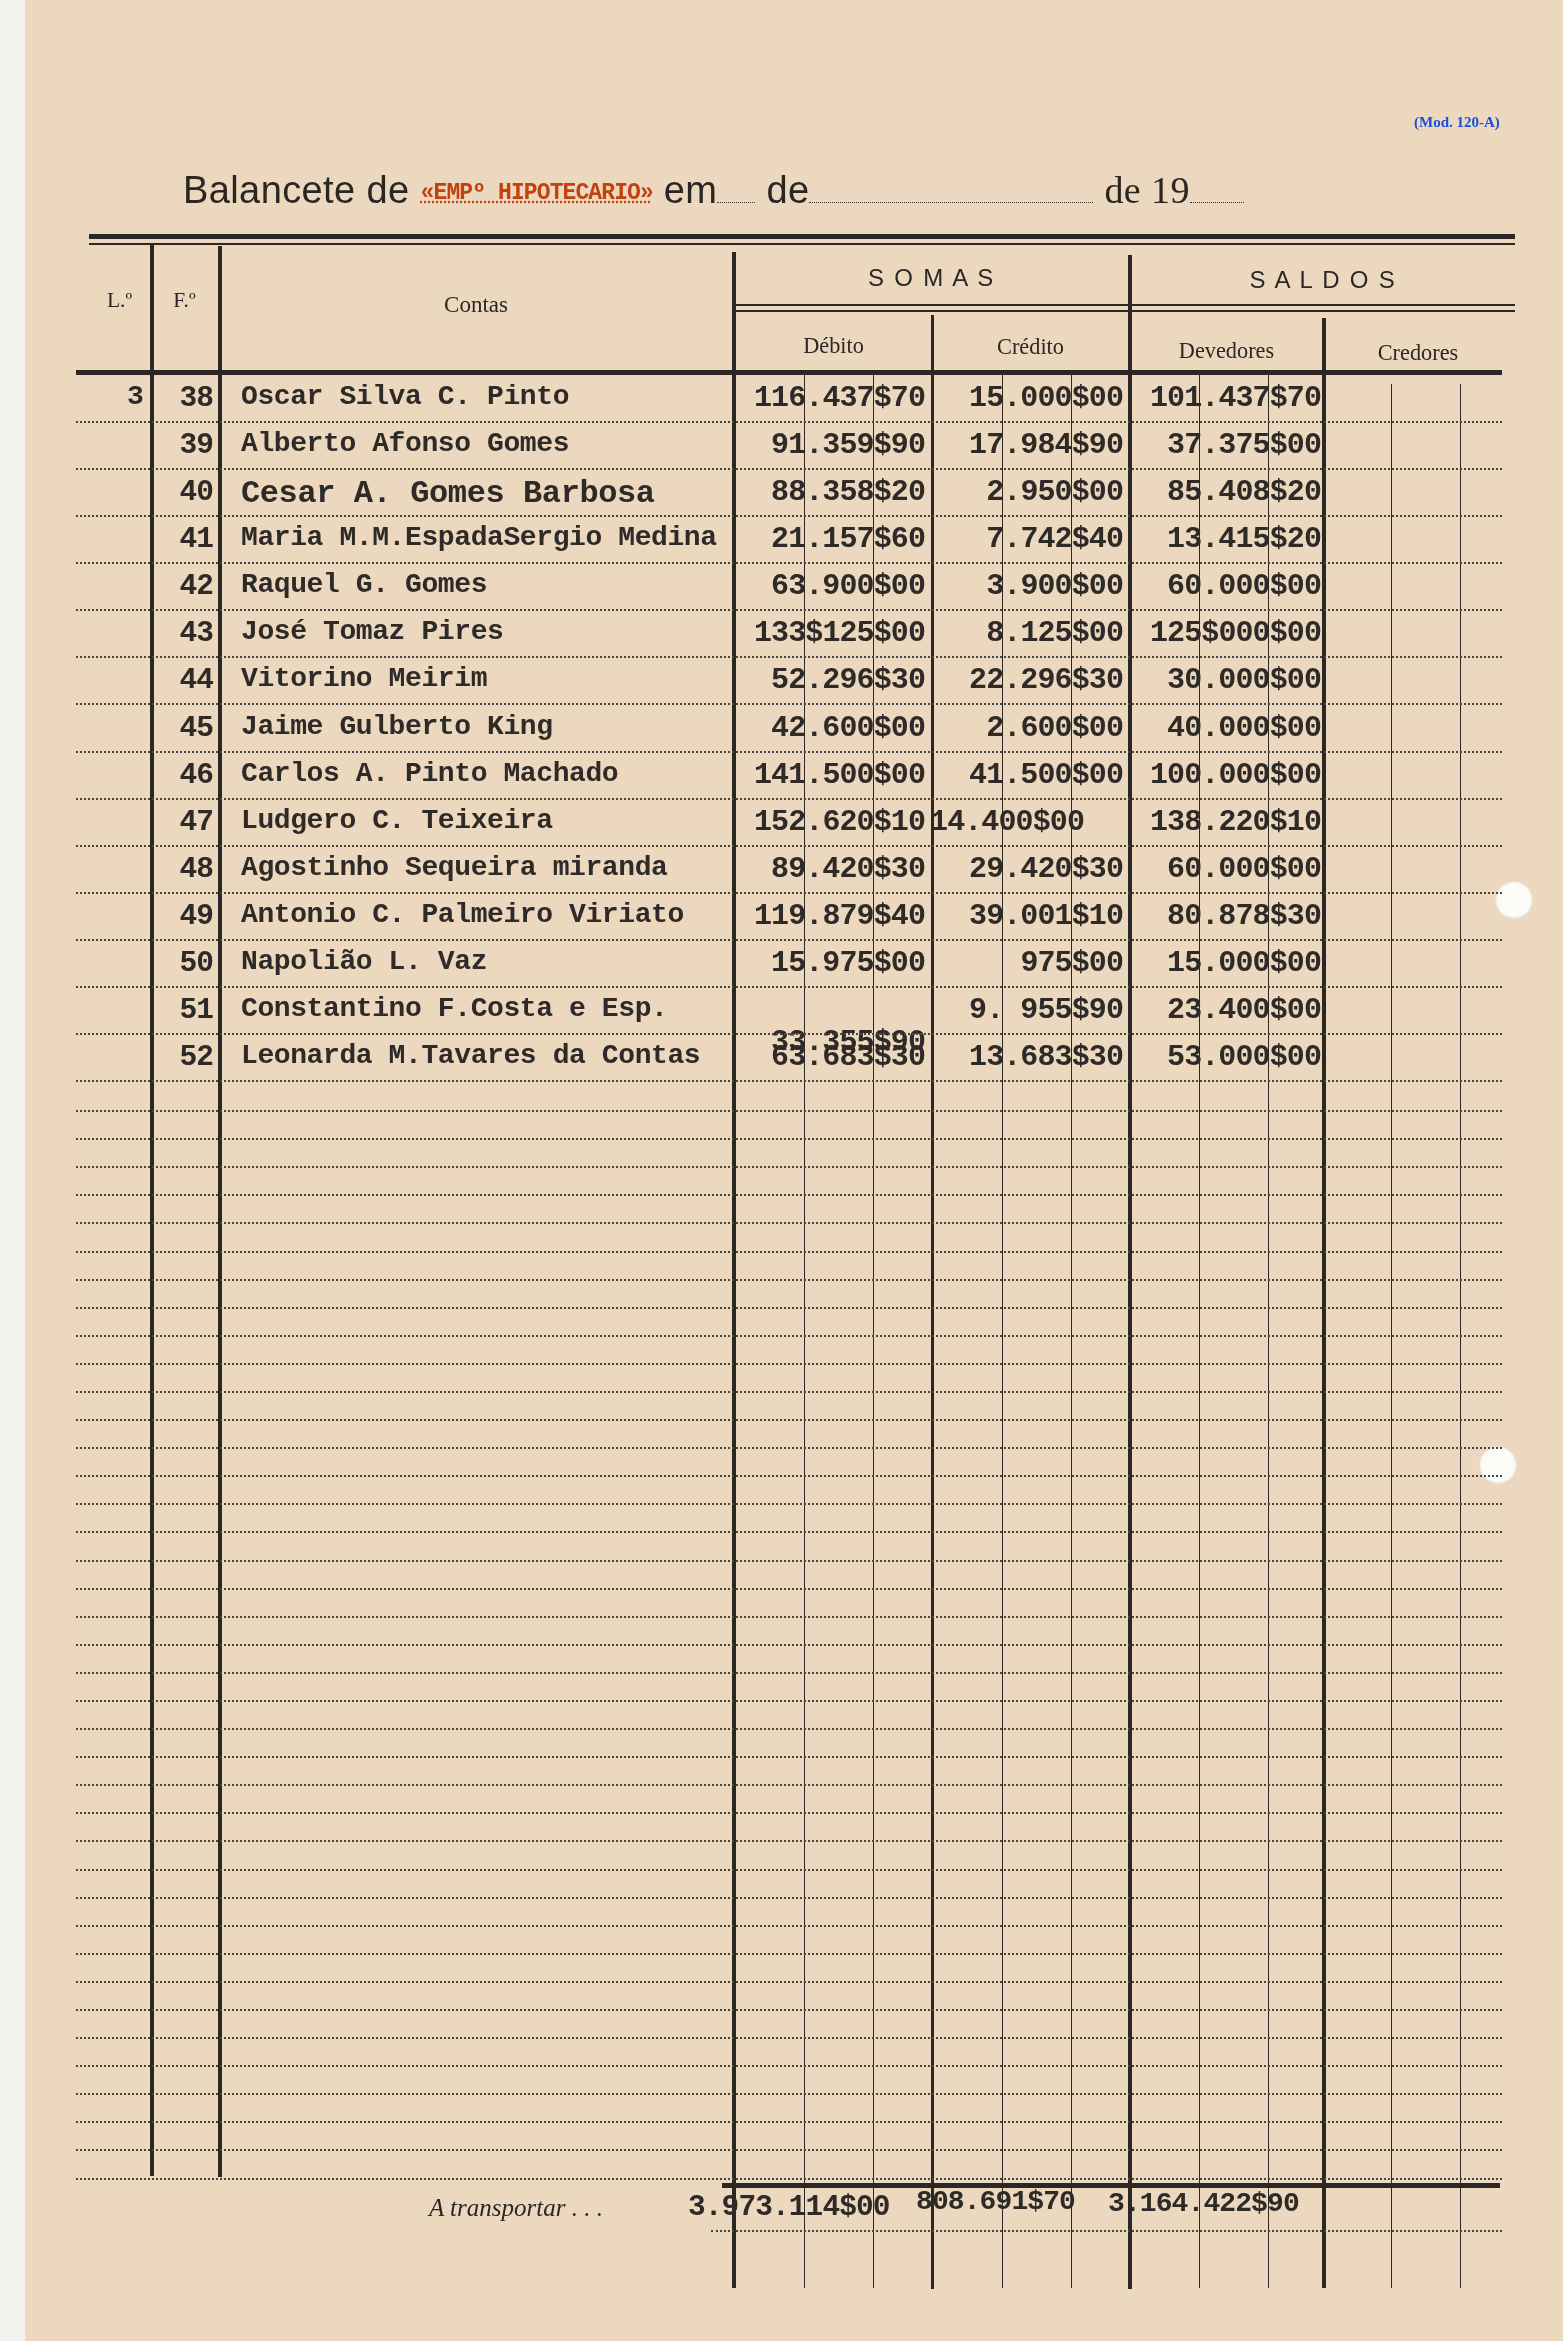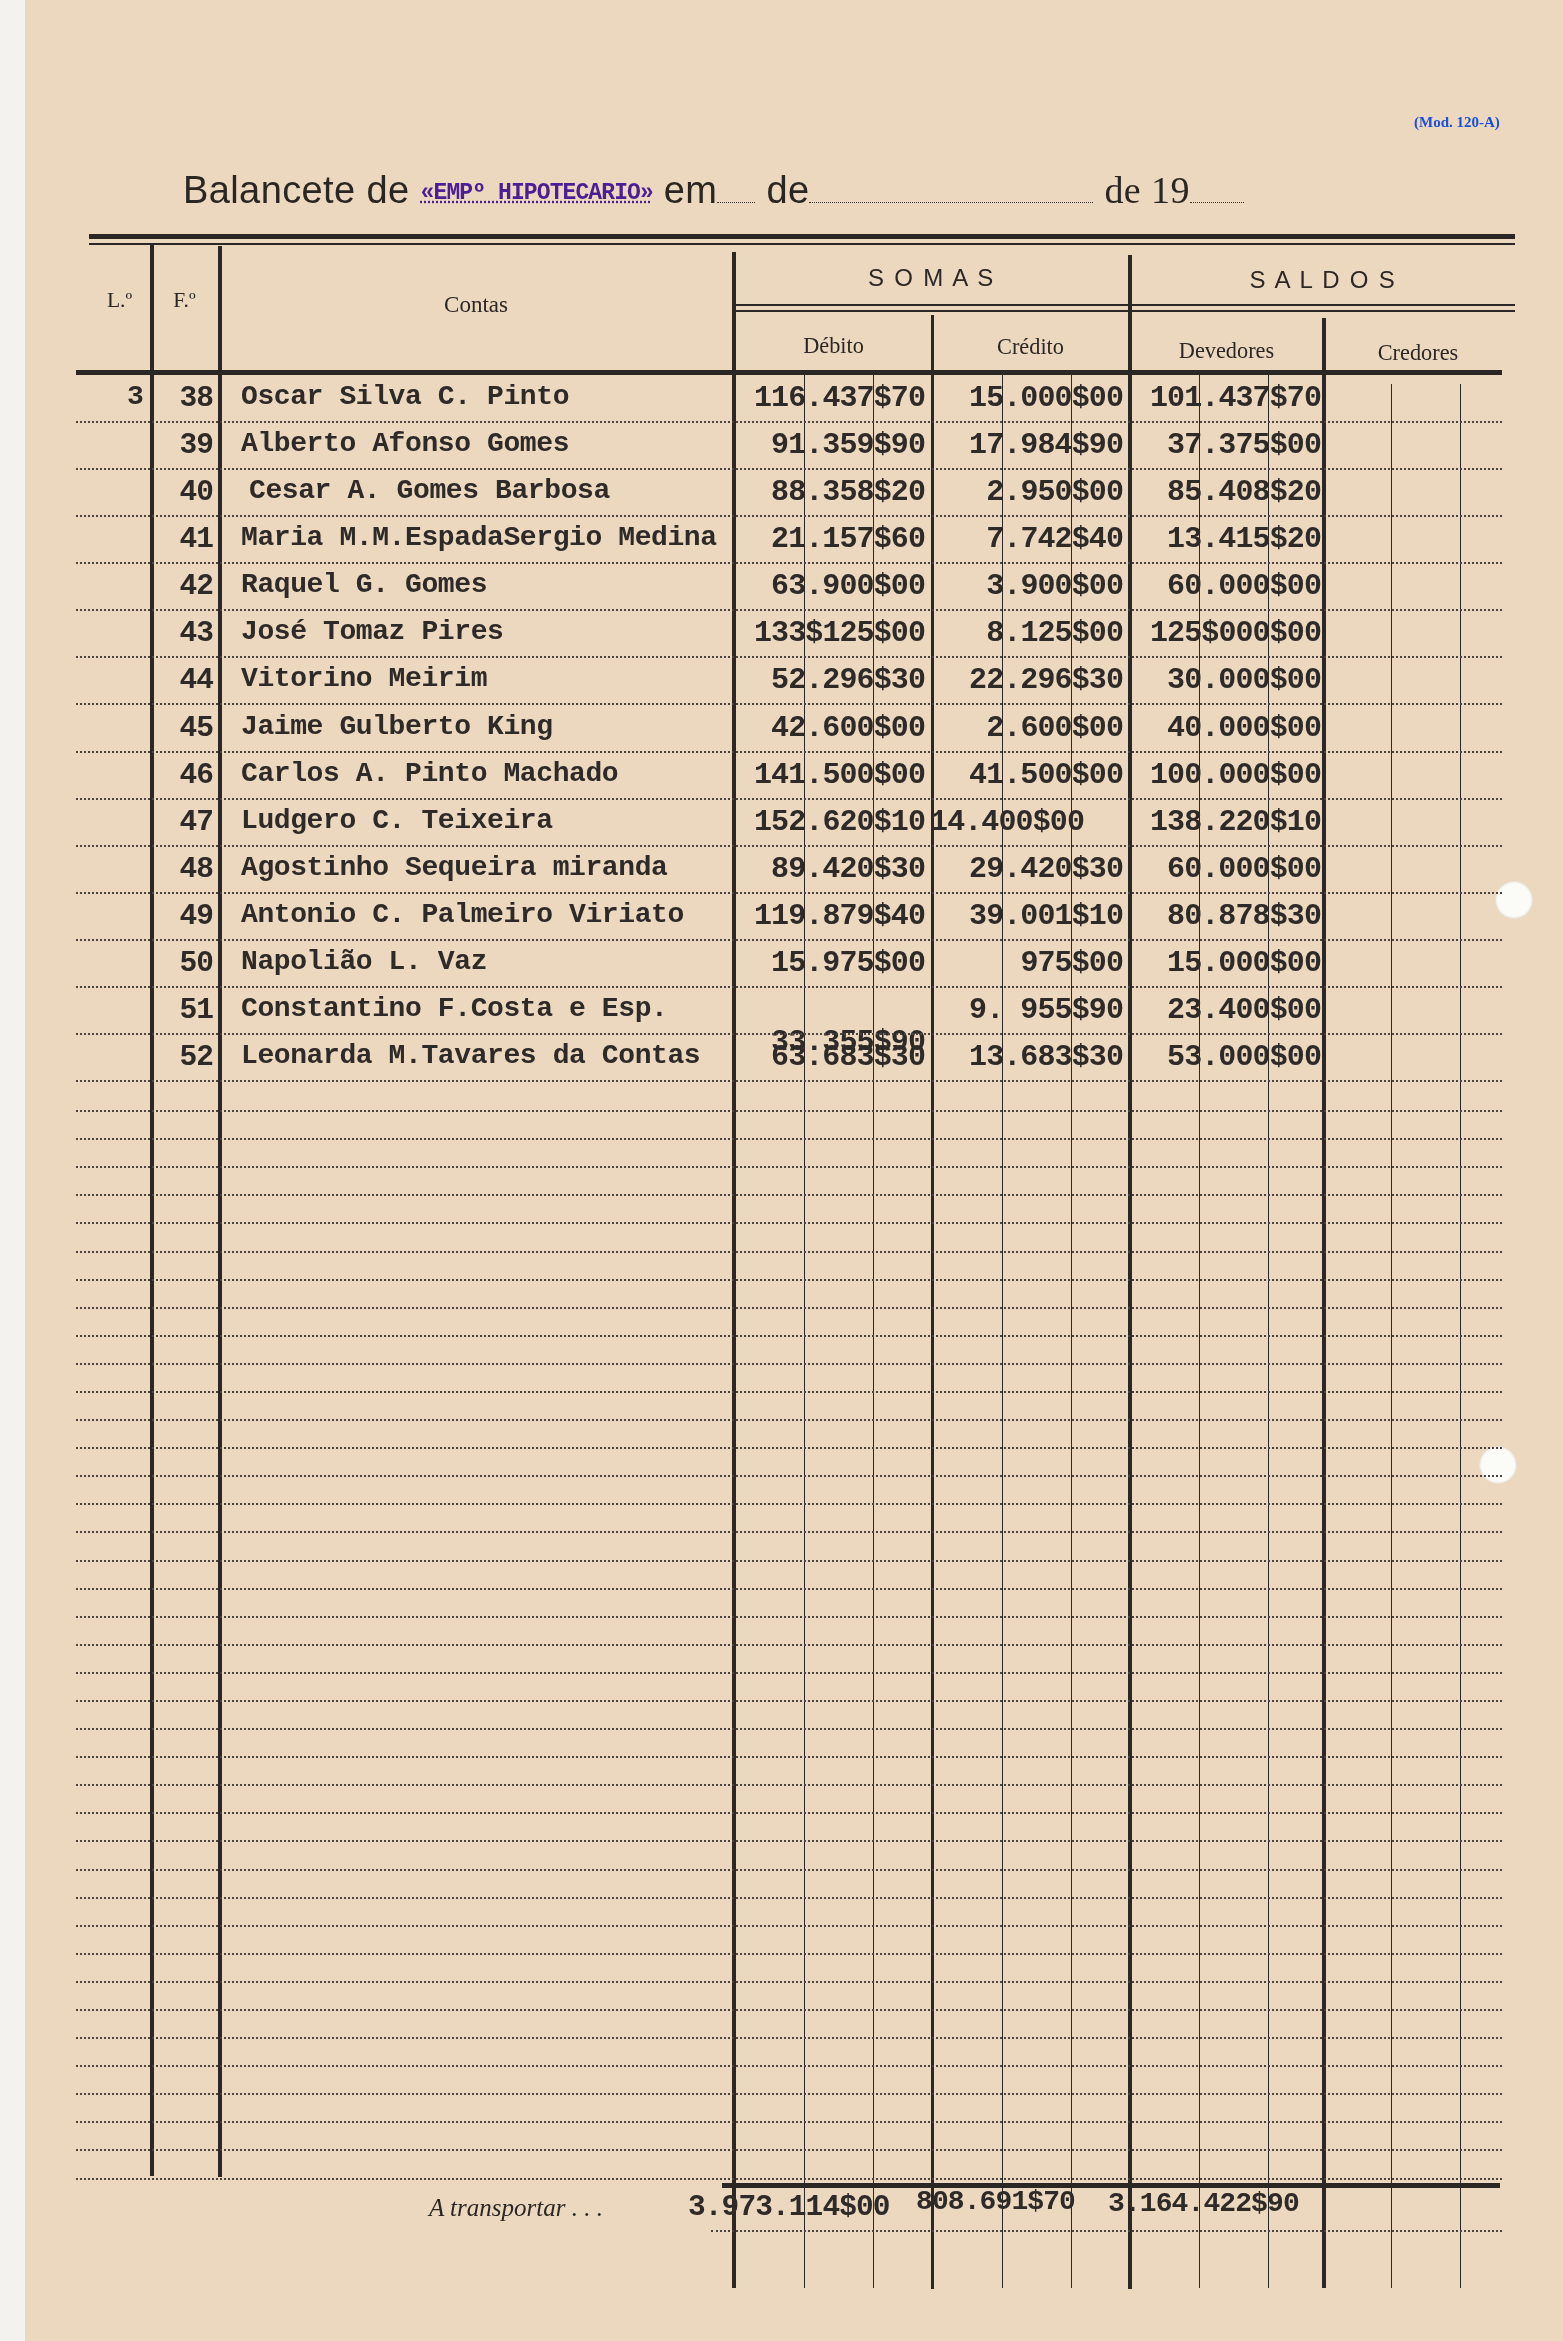--- a/index.html
+++ b/index.html
@@ -2,21 +2,21 @@
 <html style="font-size:14.3px"><head>
 <meta charset="utf-8">
 <style>
   html, body { margin:0; padding:0; }
   body { width:1563px; height:2342px; position:relative; overflow:hidden; background:#f4f2ee; font-family:"Liberation Sans", sans-serif; }
   .paper { position:absolute; left:25px; top:0; width:1538px; height:2342px; background:#ecd8be; }
   .abs { position:absolute; }
   .mod { left:1414px; top:114px; font-family:"Liberation Serif", serif; font-weight:bold; font-size:15px; color:#1d4ed8; }
   .title-line { left:183px; top:168px; font-size:38px; color:#2a2622; white-space:nowrap; letter-spacing:0.4px; }
   .title-line span { display:inline-block; }
-  .typed { font-family:"Liberation Mono", monospace; font-weight:bold; color:#4c1d95; font-size:25px; }
+  .typed { font-family:"Liberation Mono", monospace; font-weight:bold; color:#c2410c; font-size:25px; }
   .entity { font-size:23px; text-decoration:underline dotted; letter-spacing:-0.9px; vertical-align:3.6px; }
   .dots { border-bottom:1.8px dotted #3a3430; display:inline-block; height:30px; }
   .hr { position:absolute; background:#2b2725; }
   .vr { position:absolute; background:#2b2725; }
   .hdr { position:absolute; font-family:"Liberation Sans", sans-serif; color:#2b2725; text-align:center; }
   .dotted { position:absolute; height:0; border-top:2.7px dotted #4a4440; }
   .cell { position:absolute; font-family:"Liberation Mono", monospace; font-weight:bold; color:#2e2a28; white-space:nowrap; font-size:30px; letter-spacing:-0.9px; }
   .name { font-size:28px; letter-spacing:-0.4px; }
   .num  { text-align:right; }
   .footer-label { left:429px; top:2194px; font-family:"Liberation Serif", serif; font-style:italic; font-size:25px; color:#2b2725; }
@@ -91,21 +91,21 @@
       <div class="cell name" style="left: 241px; top: 428px; width: 501px; font-size: 28px;">Alberto Afonso Gomes</div>
       <div class="cell num" style="left: 735px; top: 428px; width: 190px; font-size: 30px;">91.359$90</div>
       <div class="cell num" style="left: 933px; top: 428px; width: 190px; font-size: 30px;">17.984$90</div>
       <div class="cell num" style="left: 1130px; top: 428px; width: 191px; font-size: 30px;">37.375$00</div>
       <div class="cell num" style="left: 1327px; top: 428px; width: 179px; font-size: 30px;"></div>
       <div class="dotted" style="left: 76px; top: 468px; width: 1426px;"></div>
     </div>
     <div>
       <div class="cell num" style="left: 89px; top: 475px; width: 54px; font-size: 28px;"></div>
       <div class="cell num" style="left: 152px; top: 475px; width: 61px; font-size: 29.5px;">40</div>
-      <div class="cell name" style="left: 241px; top: 475px; width: 501px; font-size: 28px; margin-left: 8px;">Cesar A. Gomes Barbosa</div>
+      <div class="cell name" style="left: 241px; top: 475px; width: 501px; font-size: 32px;">Cesar A. Gomes Barbosa</div>
       <div class="cell num" style="left: 735px; top: 475px; width: 190px; font-size: 30px;">88.358$20</div>
       <div class="cell num" style="left: 933px; top: 475px; width: 190px; font-size: 30px;">2.950$00</div>
       <div class="cell num" style="left: 1130px; top: 475px; width: 191px; font-size: 30px;">85.408$20</div>
       <div class="cell num" style="left: 1327px; top: 475px; width: 179px; font-size: 30px;"></div>
       <div class="dotted" style="left: 76px; top: 515px; width: 1426px;"></div>
     </div>
     <div>
       <div class="cell num" style="left: 89px; top: 522px; width: 54px; font-size: 28px;"></div>
       <div class="cell num" style="left: 152px; top: 522px; width: 61px; font-size: 29.5px;">41</div>
       <div class="cell name" style="left: 241px; top: 522px; width: 501px; font-size: 28px;">Maria M.M.EspadaSergio Medina</div>

